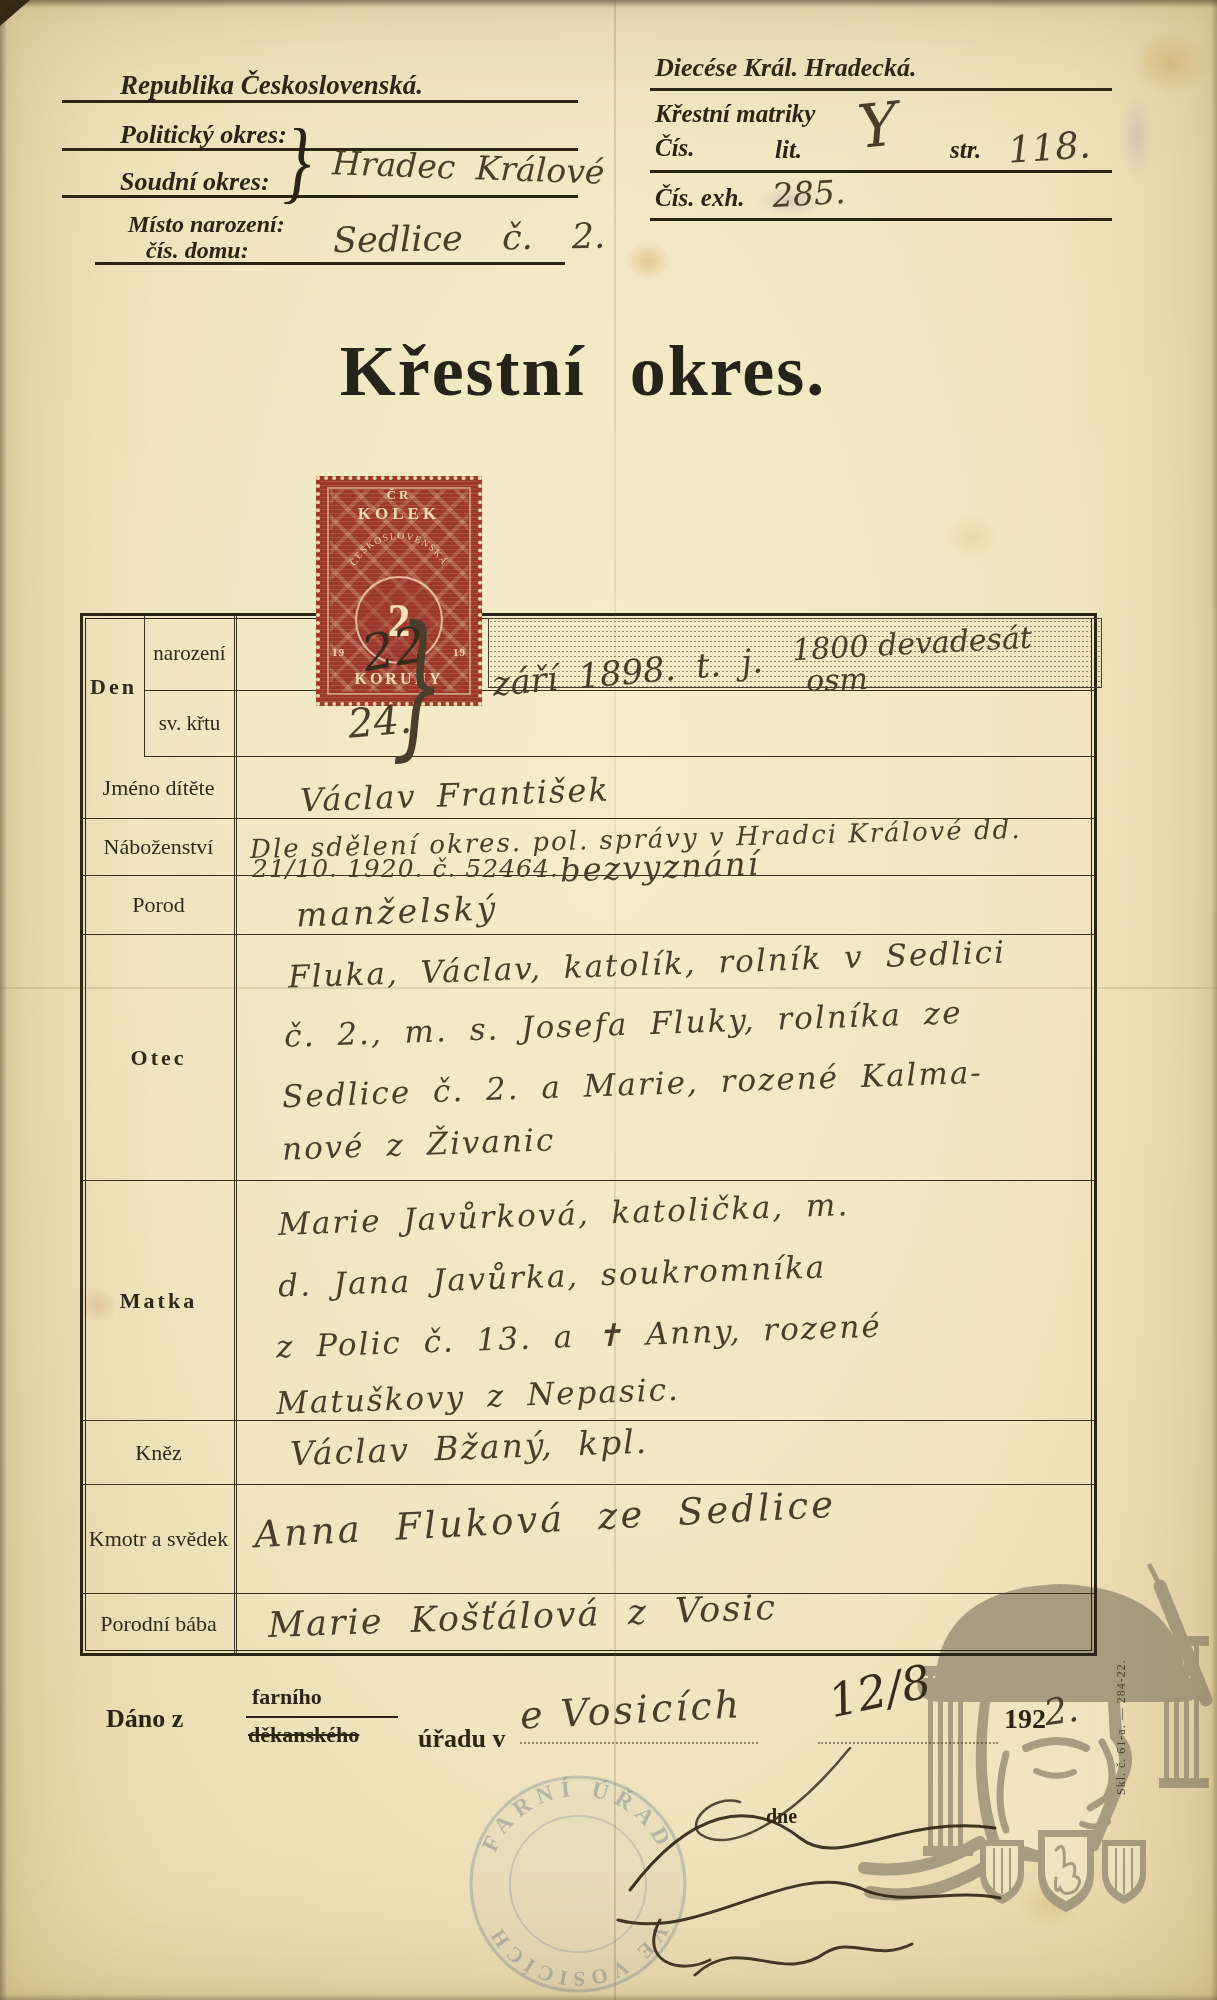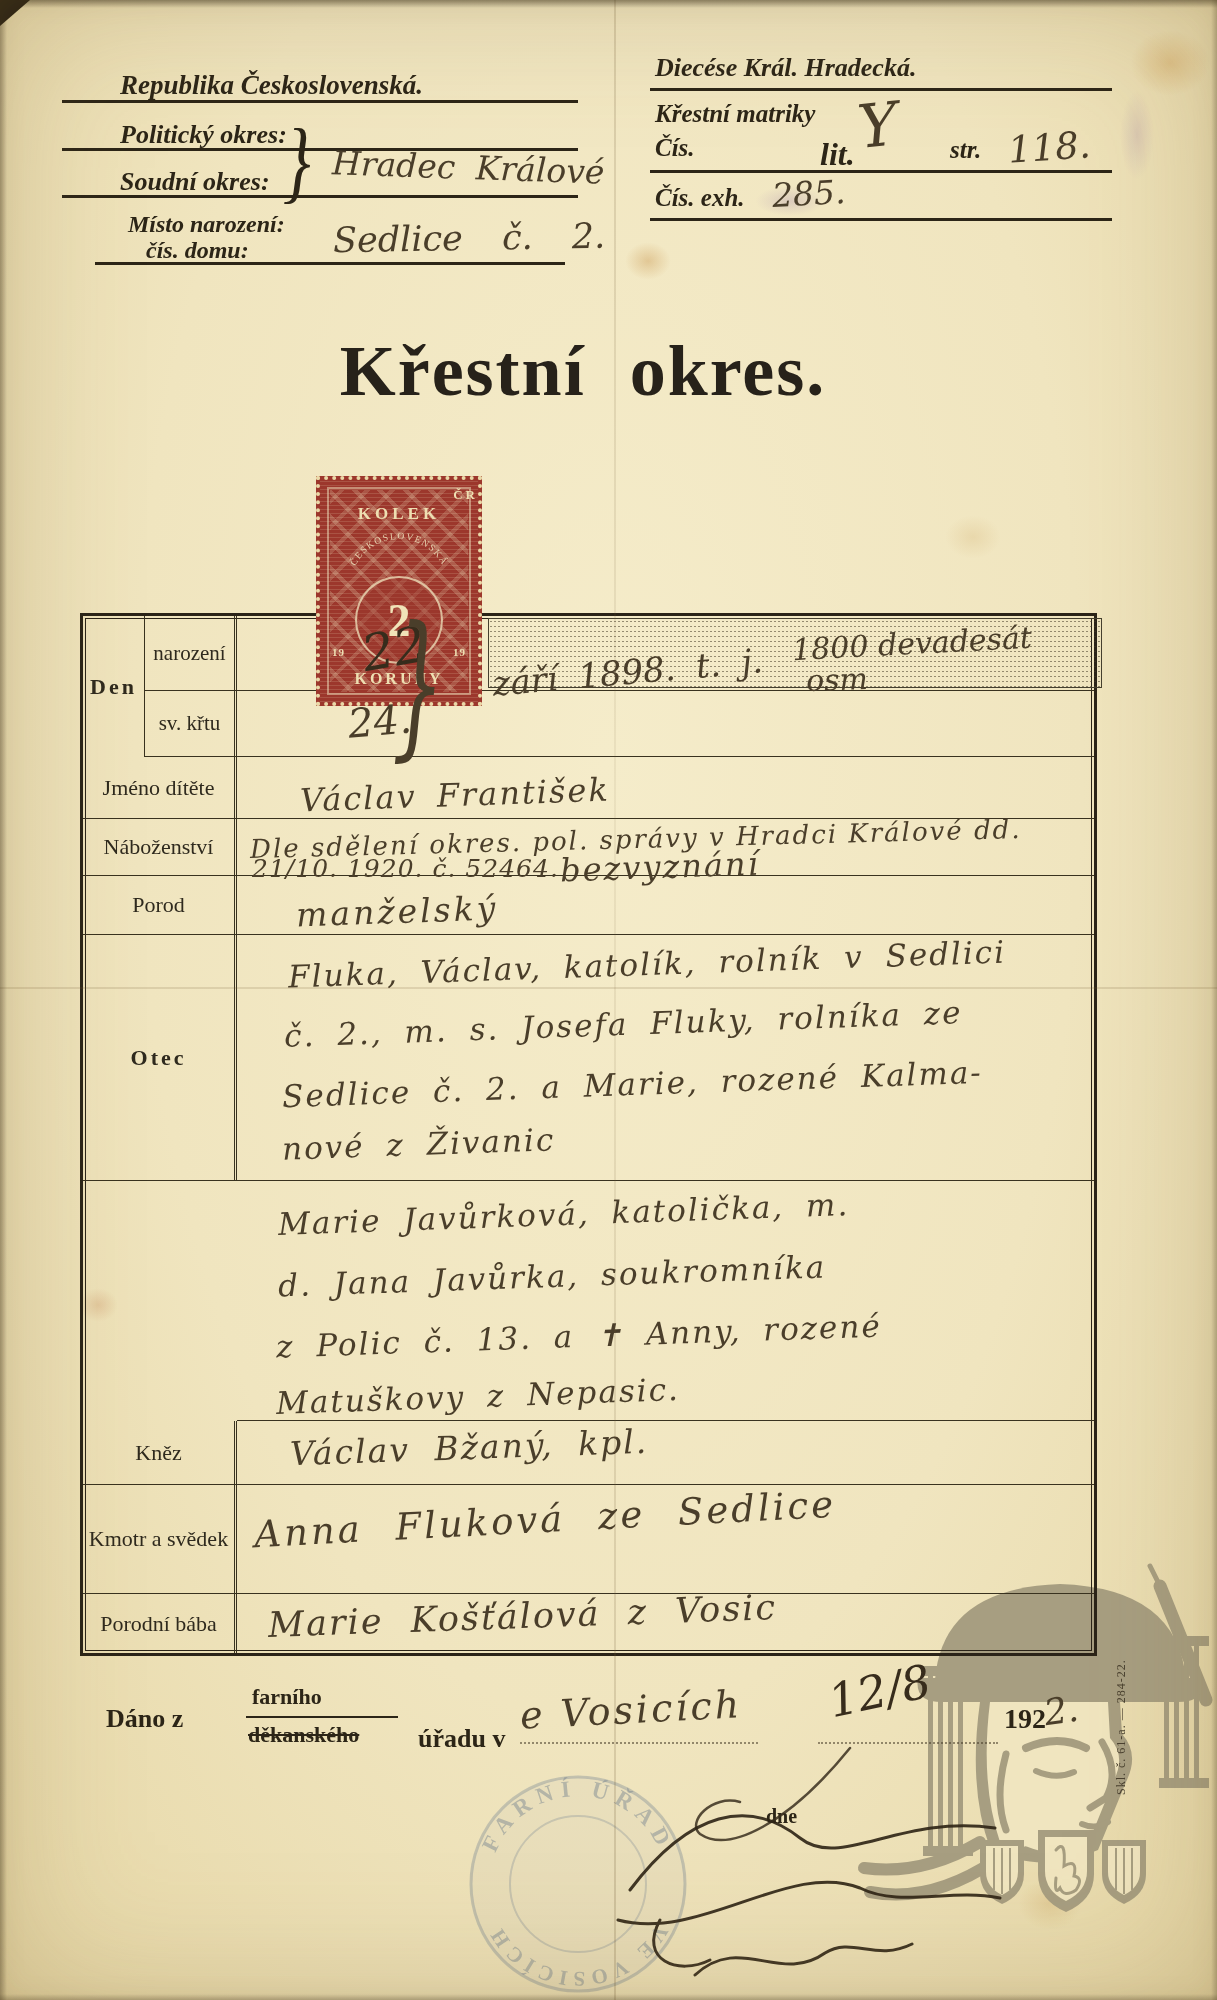--- a/index.html
+++ b/index.html
@@ -156,37 +156,37 @@
   <div class="pl" style="left:146px;top:237px;font-size:24px;">čís. domu:</div>
   <div class="rule" style="left:95px;top:262px;width:470px;"></div>
 
   <div class="hand" style="left:332px;top:148px;font-size:33px;transform:rotate(2deg);word-spacing:10px;">Hradec Králové</div>
   <div class="hand" style="left:333px;top:218px;font-size:35px;transform:rotate(-1deg);word-spacing:28px;">Sedlice č. 2.</div>
 
   <div class="pl" style="left:655px;top:53px;font-size:26px;">Diecése Král. Hradecká.</div>
   <div class="rule" style="left:650px;top:88px;width:462px;"></div>
   <div class="pl" style="left:655px;top:100px;font-size:25px;">Křestní matriky</div>
   <div class="pl" style="left:655px;top:134px;font-size:25px;">Čís.</div>
-  <div class="pl" style="left:820px;top:136px;font-size:32px;font-style:italic;">lit.</div>
+  <div class="pl" style="left:775px;top:136px;font-size:25px;font-style:italic;">lit.</div>
   <div class="pl" style="left:950px;top:136px;font-size:25px;">str.</div>
   <div class="rule" style="left:650px;top:170px;width:462px;"></div>
   <div class="pl" style="left:655px;top:184px;font-size:25px;">Čís. exh.</div>
   <div class="rule" style="left:650px;top:218px;width:462px;"></div>
 
   <div class="hand" style="left:858px;top:90px;font-size:60px;transform:rotate(-6deg);">Y</div>
   <div class="hand" style="left:1008px;top:126px;font-size:37px;transform:rotate(-4deg);">118.</div>
   <div class="hand" style="left:772px;top:174px;font-size:33px;transform:rotate(-3deg);">285.</div>
 
   <div class="title">Křestní okres.</div>
 
   <div class="kolek">
     <div class="tex"></div>
     <div class="bands"></div>
     <div class="frame"></div>
-    <div class="ctext" style="top:7px;font-size:13px;letter-spacing:3px;text-align:right;">ČR</div>
+    <div class="ctext" style="top:7px;font-size:13px;letter-spacing:3px;">ČR</div>
     <div class="ctext" style="top:24px;font-size:17px;letter-spacing:4px;">KOLEK</div>
     <svg viewBox="0 0 158 222" style="left:0;top:0;width:158px;height:222px;">
       <path id="ringArc" d="M 30,108 A 49,49 0 0 1 128,108" fill="none"></path>
       <text font-size="9.5" letter-spacing="1.5" fill="rgba(240,229,191,.85)" font-family="Liberation Serif,serif">
         <textPath href="#ringArc" startOffset="50%" text-anchor="middle">ČESKOSLOVENSKÁ</textPath>
       </text>
     </svg>
     <div class="circle">
       <span class="big2">2</span>
     </div>
@@ -221,20 +221,23 @@
     <div class="cell br2 bb lab" style="grid-row:5;grid-column:1/3;">
       <span>Porod</span>
     </div>
     <div class="cell bb" style="grid-row:5;grid-column:3;"></div>
 
     <div class="cell br2 bb lab lab-b" style="grid-row:6;grid-column:1/3;">
       <span>Otec</span>
     </div>
     <div class="cell bb" style="grid-row:6;grid-column:3;"></div>
 
+    <div class="cell br2 bb lab lab-b" style="grid-row:7;grid-column:1/3;">
+      <span>Matka</span>
+    </div>
     <div class="cell bb" style="grid-row:7;grid-column:3;"></div>
 
     <div class="cell br2 bb lab" style="grid-row:8;grid-column:1/3;">
       <span>Kněz</span>
     </div>
     <div class="cell bb" style="grid-row:8;grid-column:3;"></div>
 
     <div class="cell br2 bb lab" style="grid-row:9;grid-column:1/3;text-align:center;">
       <span>Kmotr a svědek</span>
     </div>

